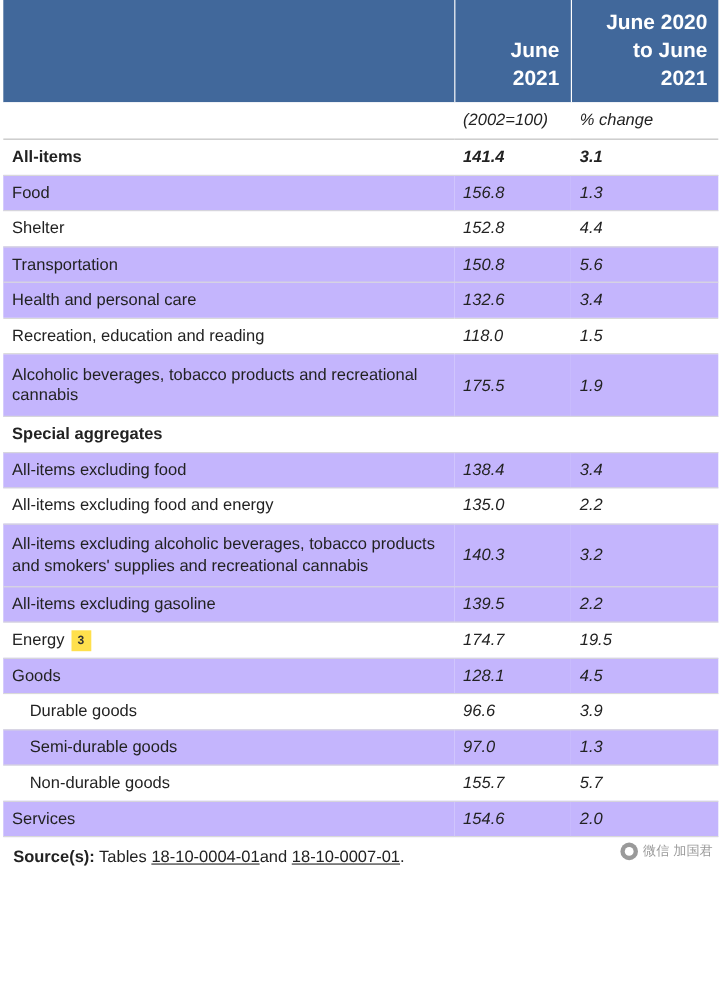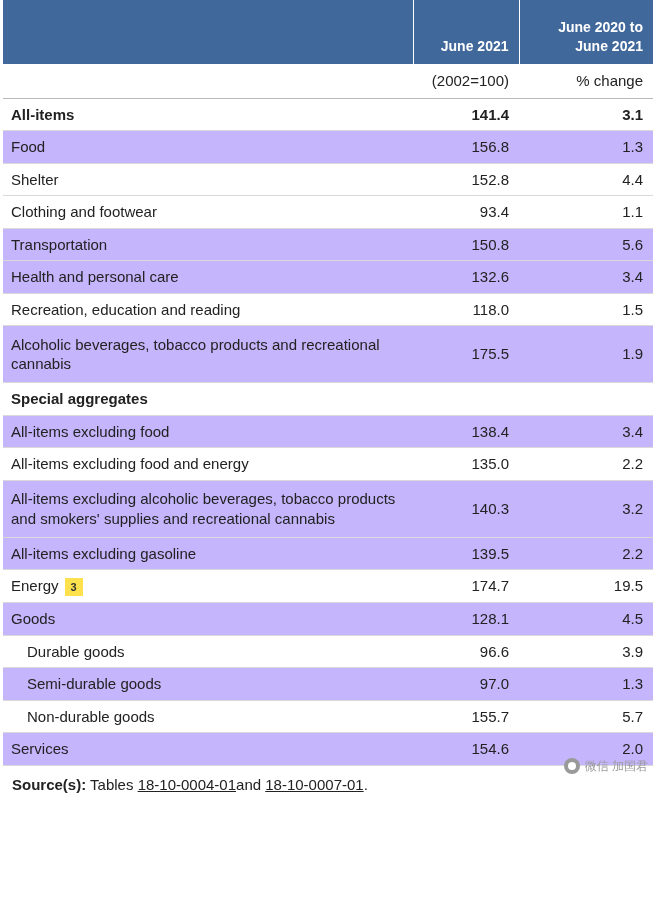--- a/index.html
+++ b/index.html
@@ -26,21 +26,21 @@
     table-layout: fixed;
   }
   table.cpi col.c0 { width: 410px; }
   table.cpi col.c1 { width: 106px; }
   table.cpi col.c2 { width: 134px; }
 
   thead th {
     background: #41689b;
     color: #ffffff;
     font-weight: bold;
-    font-size: 14px;
+    font-size: 19px;
     text-align: right;
     vertical-align: bottom;
     padding: 8px 10px 8px 24px;
     line-height: 1.35;
     border: none;
     height: 48px;
   }
   thead th.blank {
     background: #41689b;
   }
@@ -50,22 +50,23 @@
   tbody td {
     border-bottom: 1px solid #d9d9d9;
     padding: 6px 10px 6px 8px;
     font-size: 15px;
     line-height: 1.3;
     vertical-align: middle;
     background: #ffffff;
   }
   tbody tr.alt td { background: #c4b5fd; }
   tbody td.num {
-    text-align: right;
+    text-align: left;
     white-space: nowrap;
+    font-style: italic;
   }
   tbody td.lbl { text-align: left; }
   tbody tr.unitrow td {
     border-bottom: 1px solid #b9b9b9;
     padding-top: 7px;
     padding-bottom: 7px;
   }
   tbody tr.bold td, td.bold { font-weight: bold; }
   .indent1 { padding-left: 24px !important; }
   .tall td { height: 44px; }
@@ -102,21 +103,21 @@
     color: #222222;
   }
   .source .lead { font-weight: bold; }
   .source a {
     color: #222222;
     text-decoration: underline;
   }
   .wm {
     position: absolute;
     right: 8px;
-    bottom: 18px;
+    bottom: 6px;
     display: flex;
     align-items: center;
     gap: 5px;
     color: #9a9a9a;
     font-size: 12px;
   }
   .wm .logo {
     width: 16px;
     height: 16px;
     border-radius: 50%;
@@ -165,25 +166,20 @@
         <tr class="alt">
           <td class="lbl"><span>Food</span></td>
           <td class="num">156.8</td>
           <td class="num">1.3</td>
         </tr>
         <tr class="">
           <td class="lbl"><span>Shelter</span></td>
           <td class="num">152.8</td>
           <td class="num">4.4</td>
         </tr>
-        <tr class="">
-          <td class="lbl"><span>Clothing and footwear</span></td>
-          <td class="num">93.4</td>
-          <td class="num">1.1</td>
-        </tr>
         <tr class="alt">
           <td class="lbl"><span>Transportation</span></td>
           <td class="num">150.8</td>
           <td class="num">5.6</td>
         </tr>
         <tr class="alt">
           <td class="lbl"><span>Health and personal care</span></td>
           <td class="num">132.6</td>
           <td class="num">3.4</td>
         </tr>

